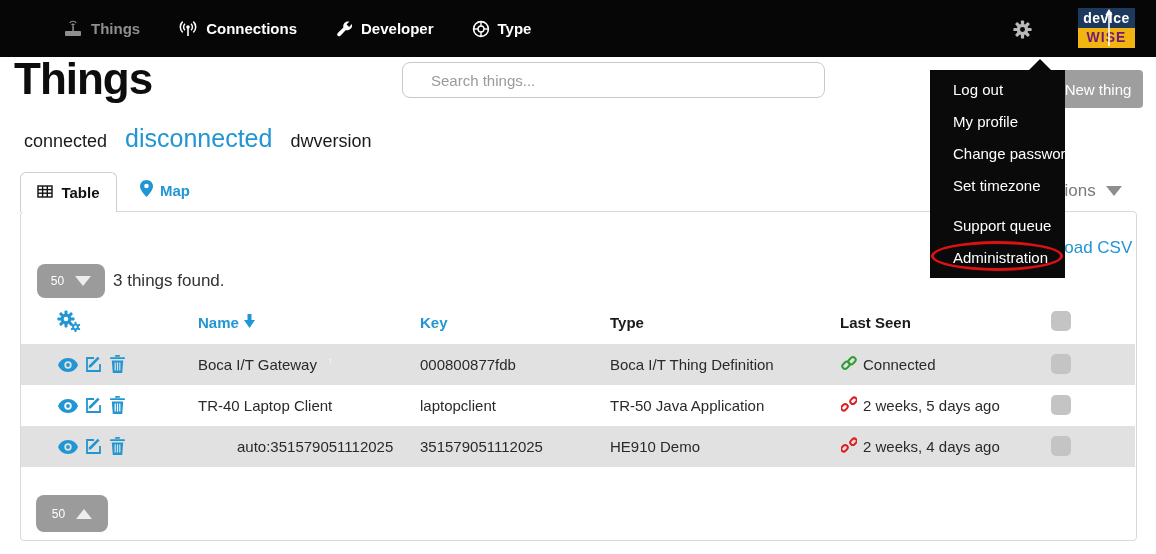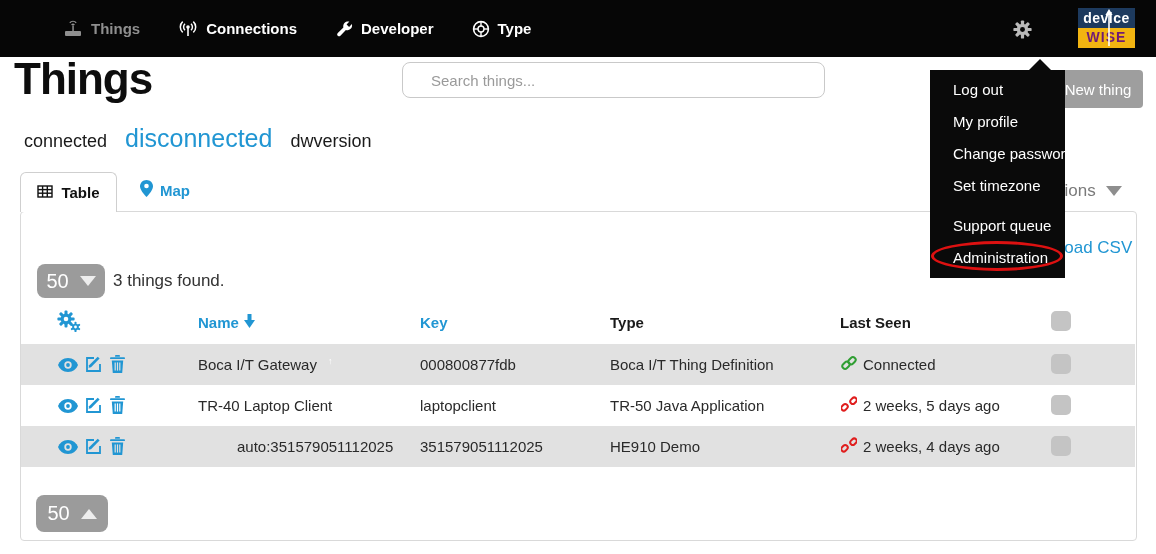--- a/index.html
+++ b/index.html
@@ -47,21 +47,21 @@
   .actions-dd{position:absolute;left:1040px;top:181px;display:flex;align-items:center;gap:10px;
               color:#7a7a7a;font-size:17px;cursor:pointer;}
   .tri-down-gray{width:0;height:0;border-left:8px solid transparent;border-right:8px solid transparent;
                  border-top:10px solid #8e8e8e;}
 
   
   .panel{position:absolute;left:20px;top:211px;width:1117px;height:330px;border:1px solid #d9d9d9;
          border-radius:4px;background:#fff;box-sizing:border-box;}
   .download-csv{position:absolute;left:1017px;top:238px;font-size:17px;color:#2196d3;cursor:pointer;}
   .page-size{background:#9b9b9b;border-radius:8px;color:#fff;display:flex;align-items:center;
-             justify-content:center;gap:11px;font-size:20px;cursor:pointer;}
+             justify-content:center;gap:11px;font-size:12px;cursor:pointer;}
   .ps-top{position:absolute;left:37px;top:264px;width:68px;height:34px;}
   .ps-bottom{position:absolute;left:36px;top:495px;width:72px;height:37px;}
   .tri-down-white{width:0;height:0;border-left:8px solid transparent;border-right:8px solid transparent;
                   border-top:10px solid #ededed;}
   .tri-up-white{width:0;height:0;border-left:8px solid transparent;border-right:8px solid transparent;
                 border-bottom:10px solid #ededed;}
   .result-count{position:absolute;left:113px;top:271px;font-size:17px;color:#333;}
 
   
   .hdr{position:absolute;font-size:15px;font-weight:bold;color:#1a1a1a;top:314px;}

